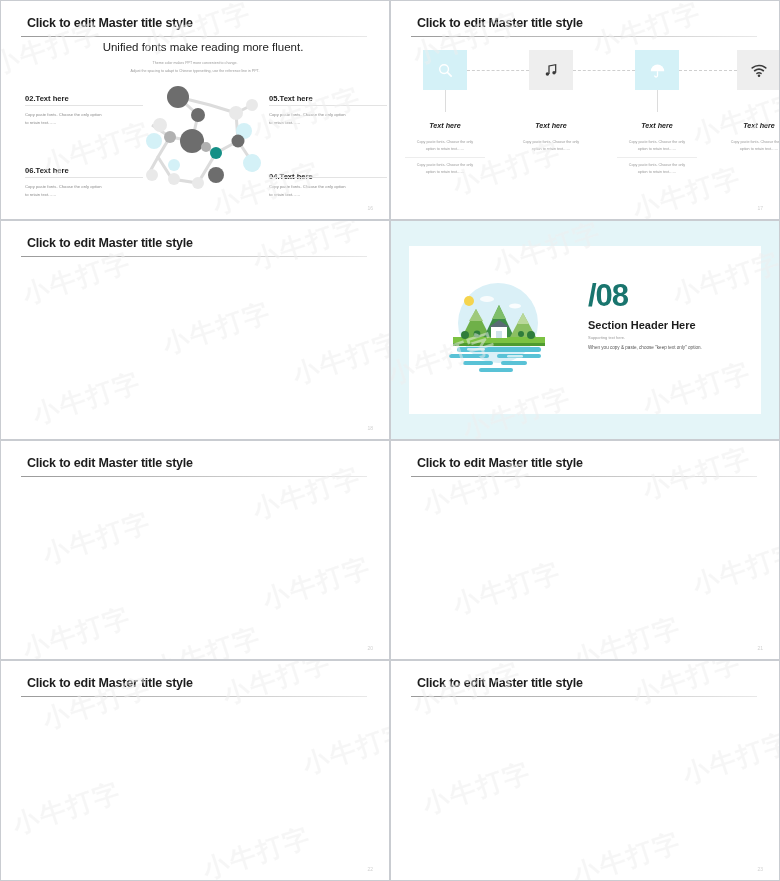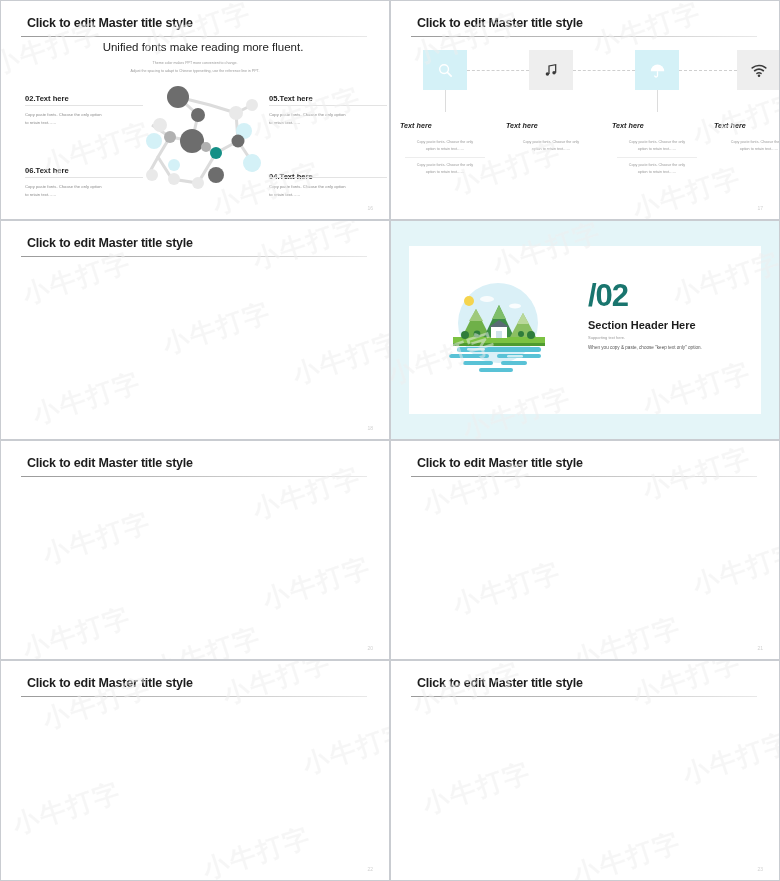--- a/index.html
+++ b/index.html
@@ -35,21 +35,21 @@
   .s1-p { position:absolute; font-size:4.2px; color:#8d8d8d; line-height:1.9; width:120px; }
   .mol { position:absolute; left:139px; top:78px; width:124px; height:122px; }
 
   
   .ic-box { position:absolute; width:44px; height:40px; display:flex;
             align-items:center; justify-content:center; }
   .ic-box.cy { background:#d4f1f7; } .ic-box.gy { background:#eeeeee; }
   .dotline { position:absolute; top:69px; height:0; border-top:1px dashed #cfcfcf; }
   .stem { position:absolute; width:1px; background:#dcdcdc; }
   .s2-t { position:absolute; font-size:7.2px; font-weight:700; font-style:italic;
-          color:#1d1d1d; width:90px; }
+          color:#1d1d1d; text-align:center; width:90px; }
   .s2-p { position:absolute; font-size:3.7px; color:#9b9b9b; line-height:1.85;
           text-align:center; width:90px; }
   .s2-rule { position:absolute; height:1px; background:#ededed; width:80px; }
 
   
   .sec-outer { position:absolute; inset:0; background:#e4f5f8; }
   .sec-inner { position:absolute; left:18px; top:25px; right:18px; bottom:25px;
                background:#fff; }
   .sec-num { position:absolute; left:197px; top:59px; font-size:31px; font-weight:700;
              color:#19756e; letter-spacing:-1px; line-height:1; }
@@ -277,21 +277,21 @@
         <rect x="20" y="80" width="30" height="4" rx="2"></rect>
         <rect x="58" y="80" width="26" height="4" rx="2"></rect>
         <rect x="36" y="87" width="34" height="4" rx="2"></rect>
       </g>
       <g fill="#ffffff" opacity=".7">
         <rect x="24" y="67" width="18" height="2.6" rx="1.3"></rect>
         <rect x="64" y="74" width="16" height="2.4" rx="1.2"></rect>
       </g>
     </svg>
 
-    <div class="sec-num">/02</div>
+    <div class="sec-num">/08</div>
     <div class="sec-h">Section Header Here</div>
     <div class="sec-s1">Supporting text here.</div>
     <div class="sec-s2">When you copy &amp; paste, choose "keep text only" option.</div>
   </div>
 
   <div class="slide">
     <div class="wm">
       <span style="left:250px;top:35px;">小牛打字</span>
         <span style="left:40px;top:80px;">小牛打字</span>
       <span style="left:260px;top:125px;">小牛打字</span>

